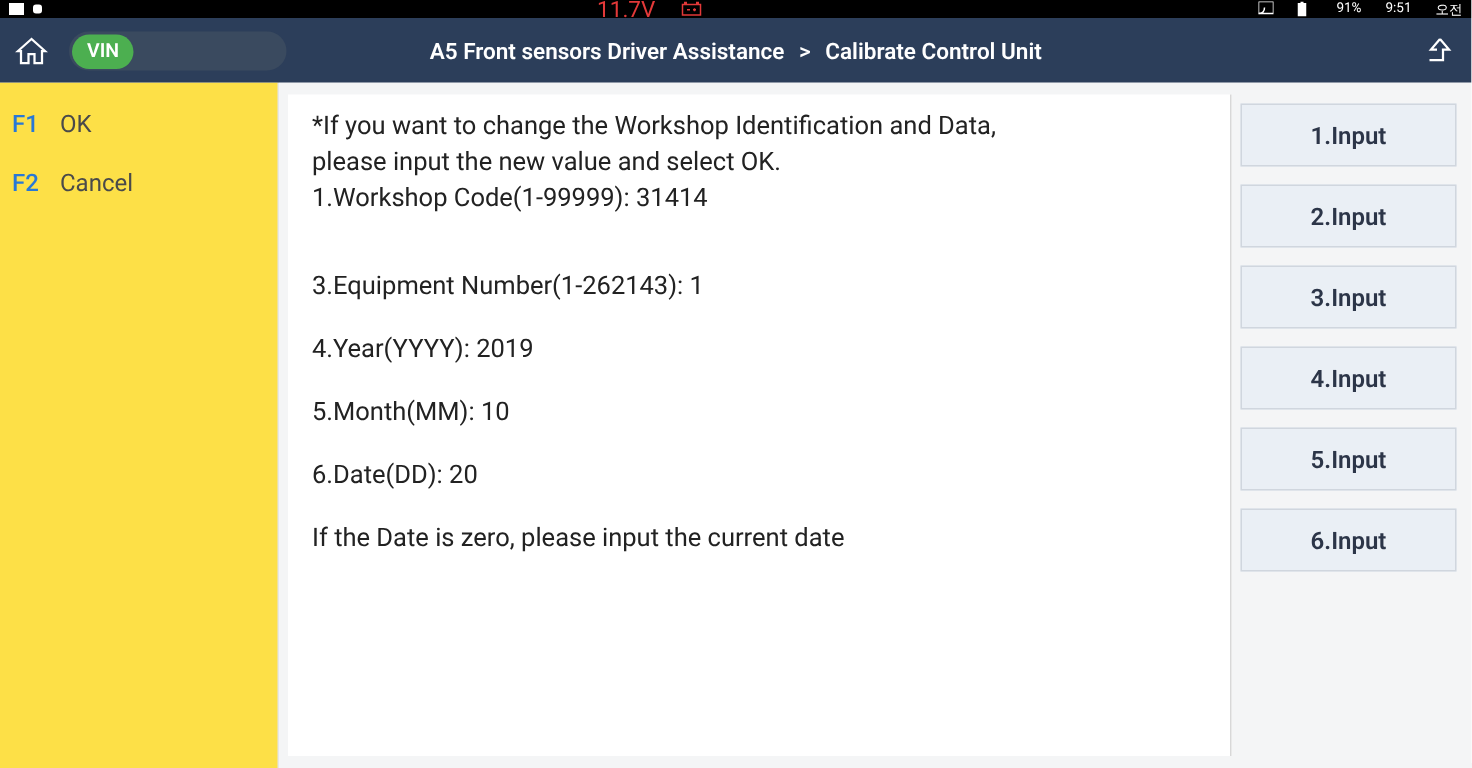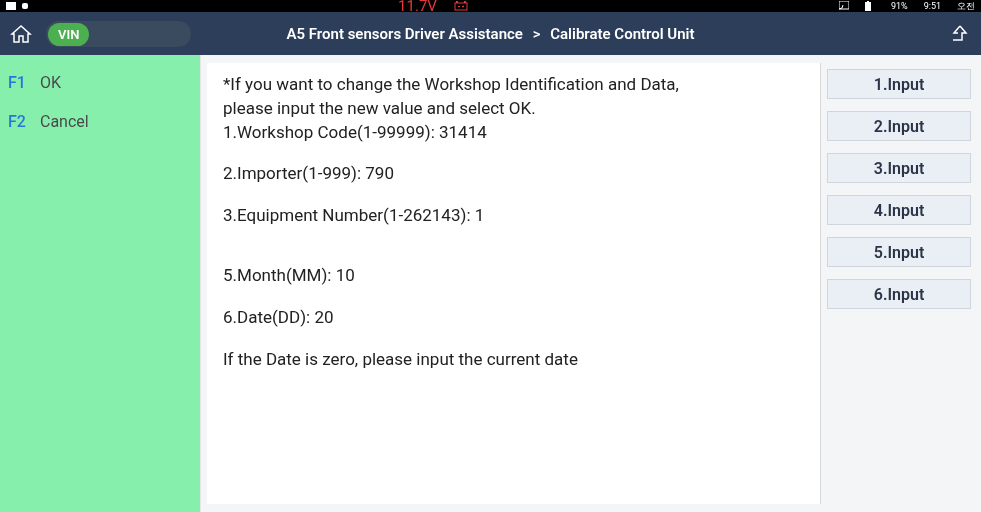--- a/index.html
+++ b/index.html
@@ -120,22 +120,22 @@
     }
     
     
     .main {
       display: flex;
       height: calc(100% - 55px);
     }
     
     
     .fkey-panel {
-      width: 201px;
-      background: #86efac;
+      width: 186px;
+      background: #fde047;
       border-right: 1px solid #e5e6e8;
       padding-top: 8px;
     }
     .fkey-item {
       padding: 10px 8px;
       display: flex;
       align-items: center;
       gap: 10px;
       font-size: 16px;
     }
@@ -174,21 +174,21 @@
     
     
     .input-panel {
       width: 148px;
       display: flex;
       flex-direction: column;
       gap: 12px;
       padding: 6px 4px 0 0;
     }
     .input-btn {
-      height: 30px;
+      height: 42px;
       background: #eaeff5;
       border: 1px solid #d0d6de;
       display: flex;
       align-items: center;
       justify-content: center;
       font-size: 16px;
       font-weight: 600;
       color: #2c3548;
       cursor: pointer;
     }
@@ -269,24 +269,24 @@
     </div>
   </div>
 
   <div class="content-wrap">
 
     <div class="content-panel">
       <div class="line">*If you want to change the Workshop Identification and Data,</div>
       <div class="line">please input the new value and select OK.</div>
       <div class="line">1.Workshop Code(1-99999): 31414</div>
       <div class="gap"></div>
-      <div class="line">2.Importer(1-999): 790</div>
       <div class="gap"></div>
       <div class="line">3.Equipment Number(1-262143): 1</div>
       <div class="gap"></div>
+      <div class="line">4.Year(YYYY): 2019</div>
       <div class="gap"></div>
       <div class="line">5.Month(MM): 10</div>
       <div class="gap"></div>
       <div class="line">6.Date(DD): 20</div>
       <div class="gap"></div>
       <div class="line">If the Date is zero, please input the current date</div>
     </div>
 
     <div class="input-panel">
       <div class="input-btn">1.Input</div>

